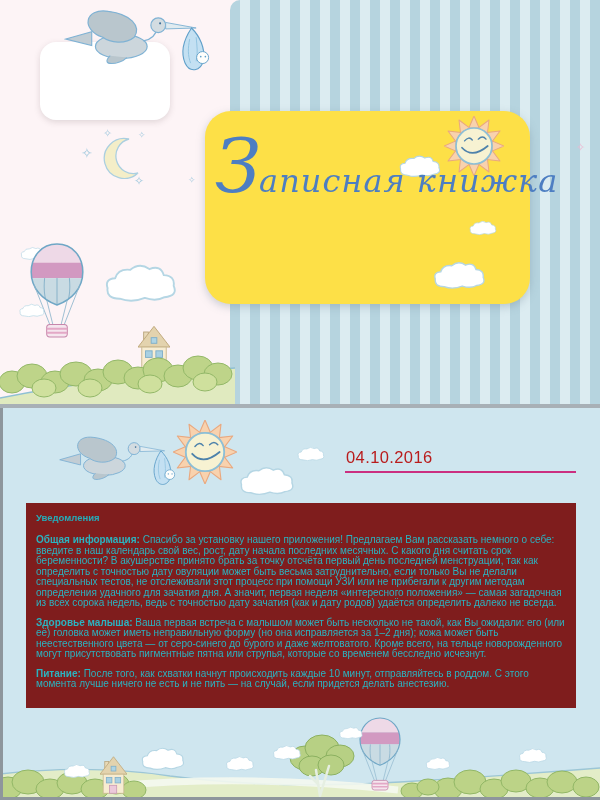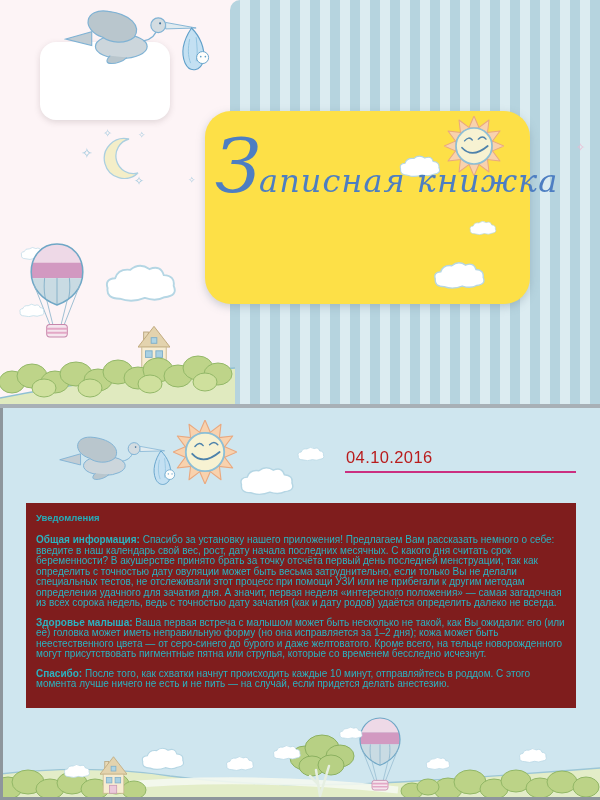--- a/index.html
+++ b/index.html
@@ -223,21 +223,21 @@
 
     <div id="panel">
       <p id="panel-heading">Уведомления</p>
       <div>
 
           <p class="note"><b class="note-label">Общая информация:</b> <span>Спасибо за установку нашего приложения! Предлагаем Вам рассказать немного о себе: введите в наш календарь свой вес,  рост, дату начала последних месячных. С какого дня считать срок беременности? В акушерстве принято брать за точку отсчёта первый день последней менструации, так как определить с точностью дату овуляции может быть весьма затруднительно, если только Вы не делали специальных тестов, не отслеживали этот процесс при помощи УЗИ или не прибегали к другим методам определения удачного для зачатия дня. А значит, первая неделя «интересного положения» — самая загадочная из всех сорока недель, ведь с точностью дату зачатия (как и дату родов) удаётся определить далеко не всегда.</span></p>
 
 
           <p class="note"><b class="note-label">Здоровье малыша:</b> <span>Ваша первая встреча с малышом может быть несколько не такой, как Вы ожидали: его (или её) головка может иметь неправильную форму (но она исправляется за 1–2 дня); кожа может быть неестественного цвета — от серо-синего до бурого и даже желтоватого. Кроме всего, на тельце новорожденного могут присутствовать пигментные пятна или струпья, которые со временем бесследно исчезнут.</span></p>
 
-          <p class="note"><b class="note-label">Спасибо:</b> <span>После того, как схватки начнут происходить каждые 10 минут, отправляйтесь в роддом. С этого момента лучше ничего не есть и не пить — на случай, если придется делать анестезию.</span></p>
+          <p class="note"><b class="note-label">Питание:</b> <span>После того, как схватки начнут происходить каждые 10 минут, отправляйтесь в роддом. С этого момента лучше ничего не есть и не пить — на случай, если придется делать анестезию.</span></p>
 
         </div>
     </div>
 
     <svg class="deco" style="left:0;top:326px;width:600px;height:66px" viewBox="0 0 600 66">
       <path d="M0,40 Q90,30 170,42 Q280,56 400,48 Q500,42 600,34 L600,66 L0,66 Z" fill="#e3edc8"></path>
       <path d="M0,40 Q90,30 170,42 Q280,56 400,48 Q500,42 600,34" fill="none" stroke="#9cc6d6" stroke-width="1.3"></path>
       <path d="M112,52 Q250,40 398,56" fill="none" stroke="#f4f8f0" stroke-width="7" opacity=".9"></path>
       <g fill="#bcd387" stroke="#92b766" stroke-width="1">
         <ellipse cx="8" cy="54" rx="14" ry="11"></ellipse>

